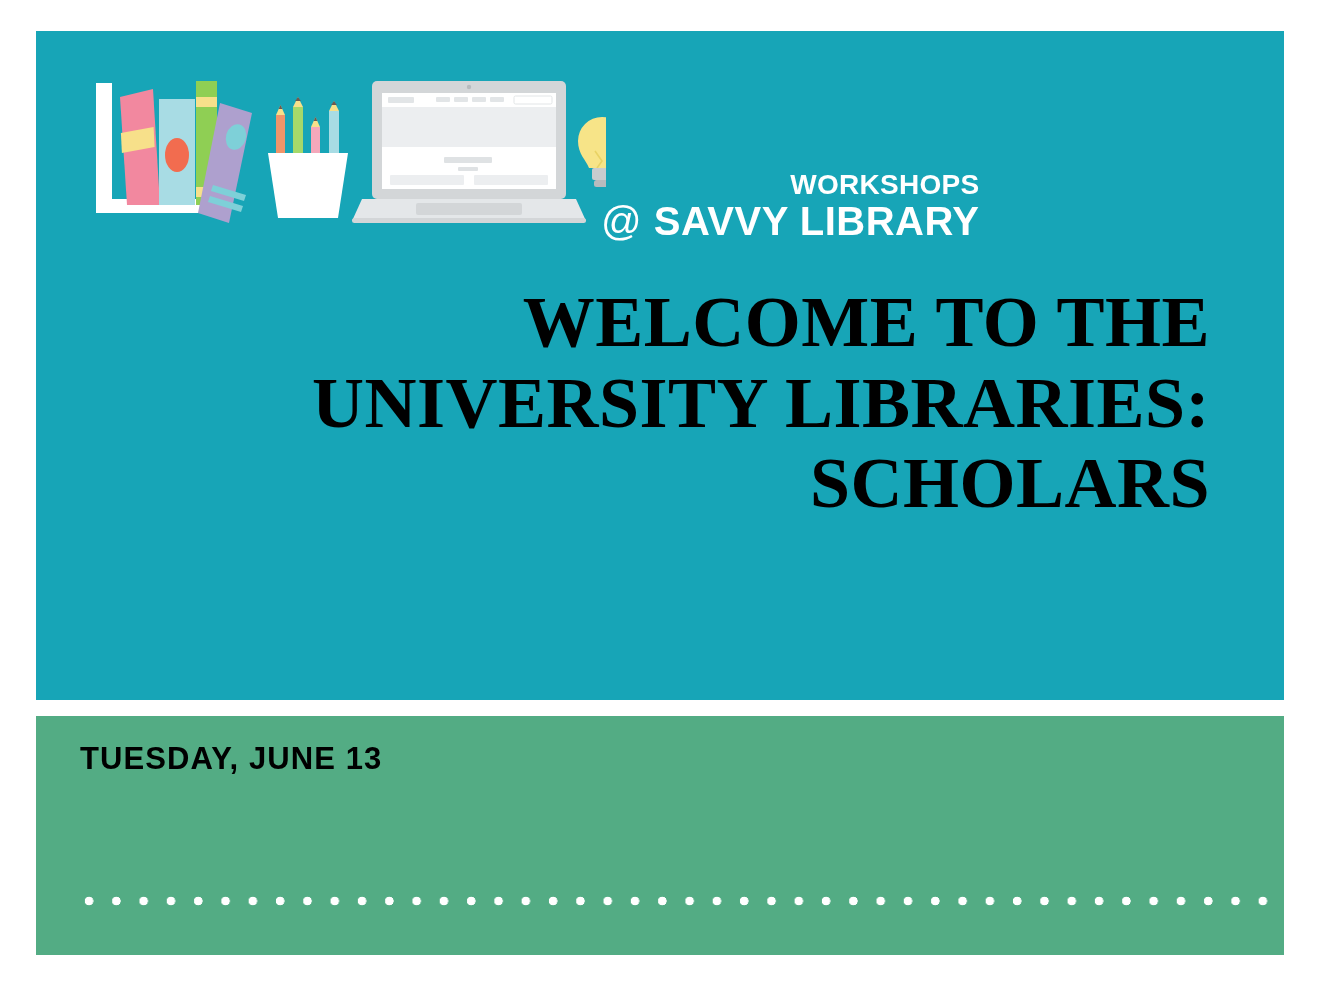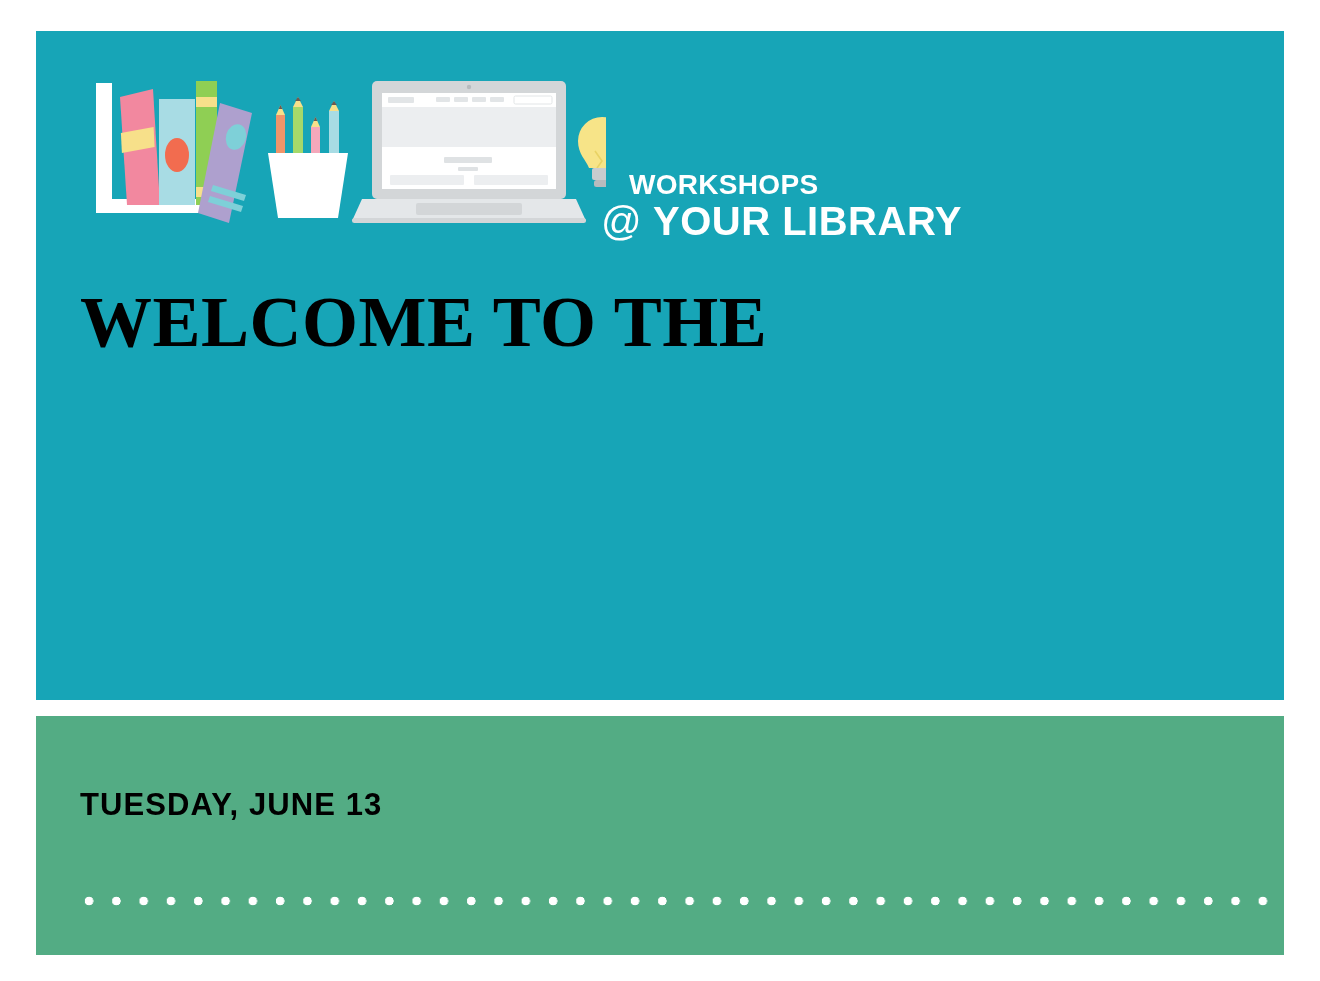--- a/index.html
+++ b/index.html
@@ -17,20 +17,21 @@
 
   
   .hero-panel {
     position: absolute;
     left: 36px;
     top: 31px;
     width: 1248px;
     height: 669px;
     background: #17a5b7;
     overflow: hidden;
+    text-align: right;
   }
 
   
   .brand-block {
     position: absolute;
     left: 50px;
     top: 44px;
     width: 970px;
     height: 155px;
   }
@@ -101,21 +102,21 @@
     position: absolute;
     left: 44px;
     top: 22px;
     color: #000000;
     font-size: 31px;
     font-weight: 700;
     line-height: 1.36;
     letter-spacing: 1.1px;
     text-transform: uppercase;
   }
-  .details-list .detail-line { display: block; margin-top: 46px; }
+  .details-list .detail-line { display: block; }
 
   .dotted-rule {
     position: absolute;
     left: 46px;
     top: 178px;
     right: 0;
     height: 14px;
     background-image: radial-gradient(circle at 7px 7px, #ffffff 4.1px, rgba(255,255,255,0) 4.6px);
     background-size: 27.3px 14px;
     background-repeat: repeat-x;
@@ -211,27 +212,29 @@
         <path d="M509 76 l7 10 l-5 7" fill="none" stroke="#e9d264" stroke-width="1.6"></path>
         <rect x="506" y="93" width="20" height="12" rx="2" fill="#c9ccce"></rect>
         <rect x="508" y="105" width="16" height="7" rx="2.5" fill="#b7bbbe"></rect>
       </g>
     </svg>
 
     <div class="wordmark">
       <span class="wordmark-top">WORKSHOPS</span>
       <span class="wordmark-bottom">
         <span class="at-sign">@</span>
-        <span>YOUR LIBRARY</span>
+        <span>SAVVY LIBRARY</span>
       </span>
     </div>
   </div>
 
   <h1 class="hero-title">
     <span class="title-line">WELCOME TO THE</span>
+    <span class="title-line">UNIVERSITY LIBRARIES:</span>
+    <span class="title-line">SCHOLARS</span>
   </h1>
 </div>
 
 <div class="details-panel">
   <div class="details-list">
     <span class="detail-line">TUESDAY, JUNE 13</span>
   </div>
   <div class="dotted-rule"></div>
 </div>
 

